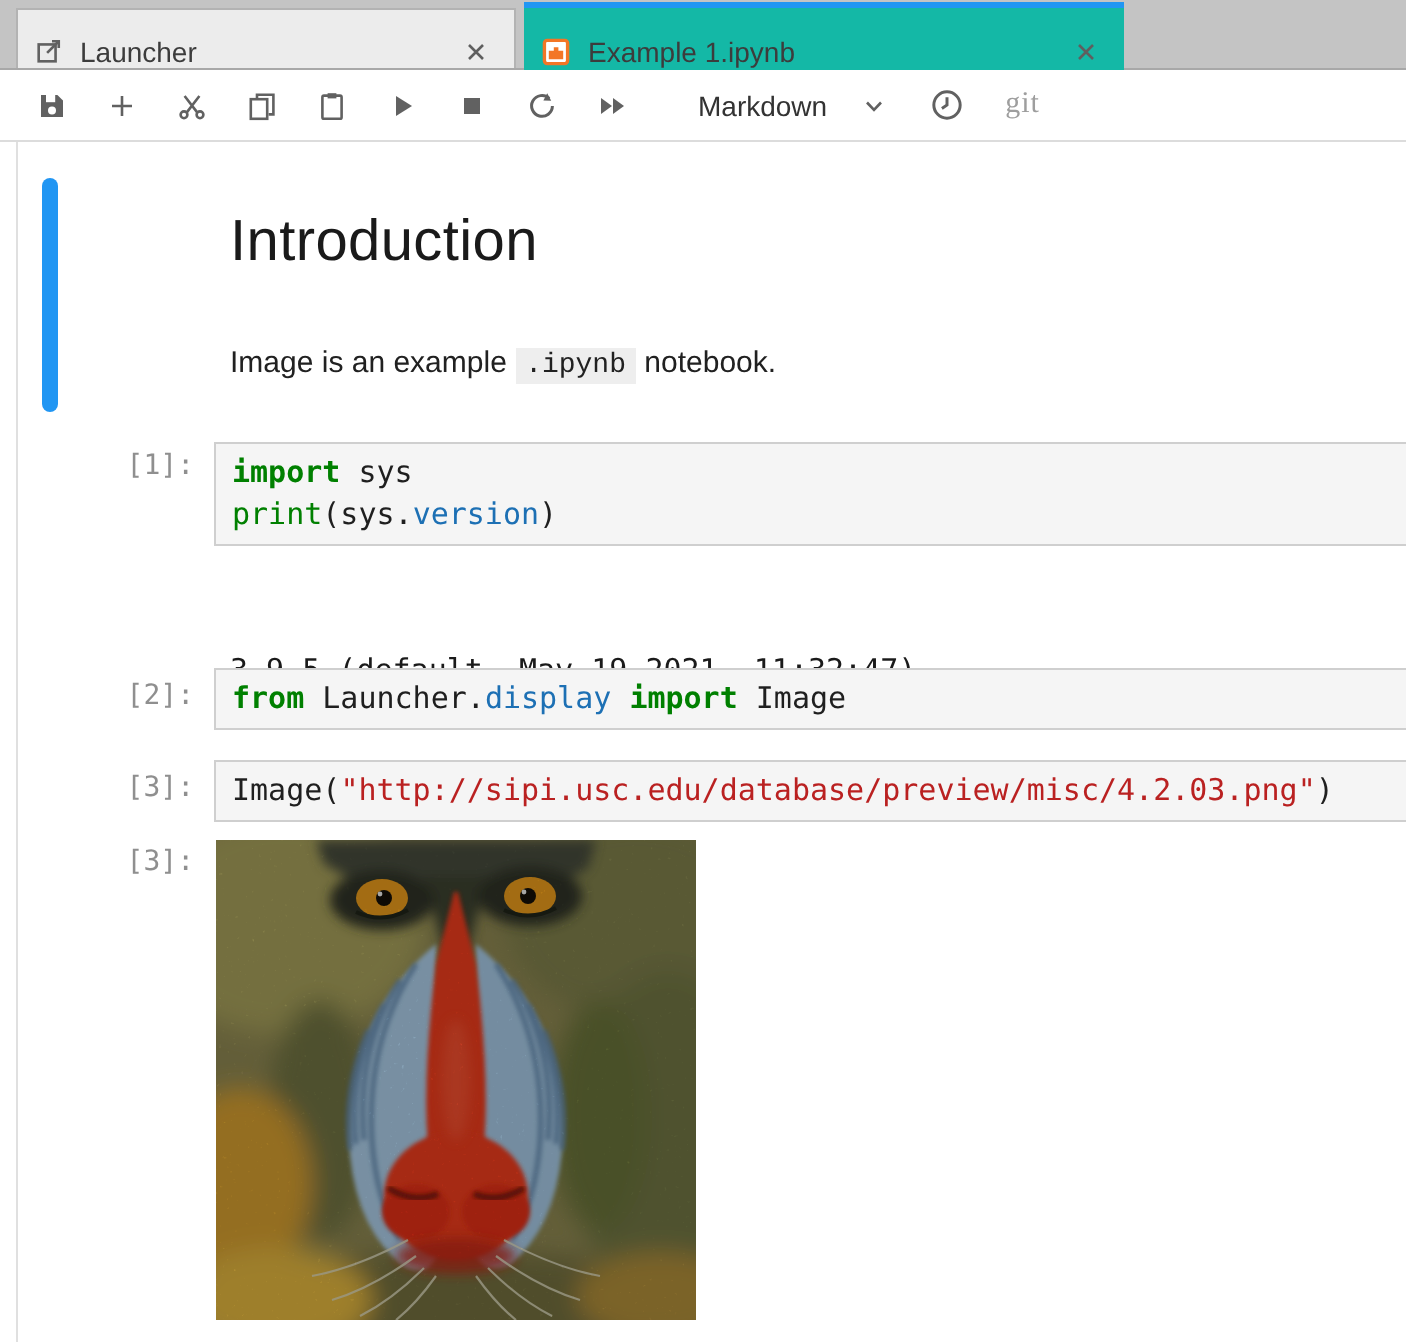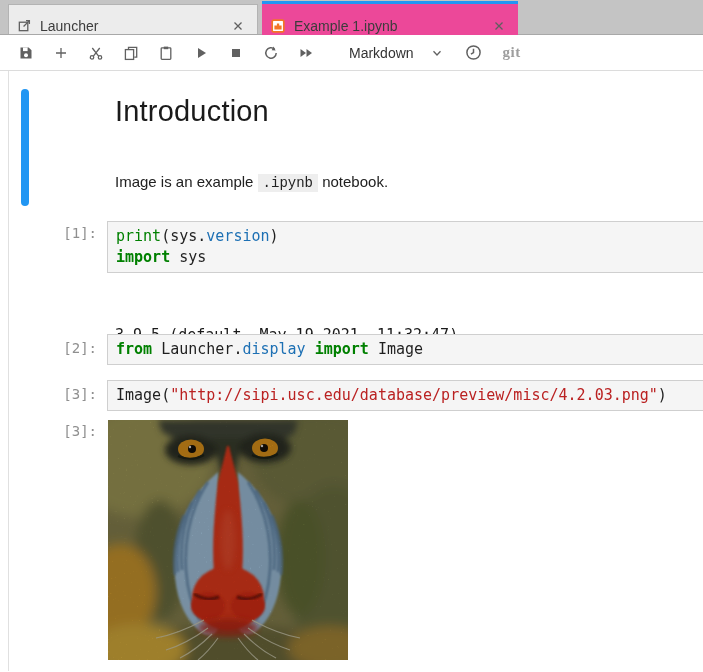--- a/index.html
+++ b/index.html
@@ -7,49 +7,49 @@
     font-family:"Liberation Sans", sans-serif; }
   .app { width:703px; height:672px; position:relative; }
 
   
   .tabbar { height:35px; background:#c4c4c4; border-bottom:1px solid #a8a8a8;
     display:flex; align-items:flex-end; }
   .tab { display:flex; align-items:center; height:30px; padding:12px 10px 0 8px;
     font-size:14px; color:#3c3c3c; cursor:default; }
   .tab.inactive { width:250px; margin-left:8px; margin-right:4px; background:#ececec;
     border:1px solid #b3b3b3; border-bottom:none; }
-  .tab.active { width:256px; height:34px; margin-bottom:-1px; background:#ec4899;
+  .tab.active { width:300px; height:34px; margin-bottom:-1px; background:#14b8a6;
     border-top:3px solid var(--accent,#2196f3); position:relative; z-index:2;margin-top:48px; }
   .tab-icon { display:flex; margin-right:8px; }
   .tab-label { flex:1; white-space:nowrap; overflow:hidden; }
   .tab-close { display:flex; padding:2px; margin-left:6px; }
 
   
   .toolbar { height:36px; background:#fff; border-bottom:1px solid #dcdcdc;
     display:flex; align-items:center; padding-left:8px; }
   .tb-btn { width:35px; height:28px; border:none; background:transparent;
     display:flex; align-items:center; justify-content:center; cursor:pointer; }
   .celltype { display:flex; align-items:center; margin-left:26px; gap:16px;
     font-size:14px; color:#333; cursor:pointer; }
   .clock-btn { margin-left:12px; }
   .git-label { margin-left:12px; font-family:"Liberation Serif", serif;
-    font-weight:bold; font-size:15px; color:#9e9e9e; letter-spacing:0.5px; }
+    font-weight:normal; font-size:15px; color:#9e9e9e; letter-spacing:0.5px; }
 
   .icon-stroke { stroke:var(--toolbar-icon,#616161); fill:none; }
   .icon-fill  { fill:var(--toolbar-icon,#616161); }
   .nb-stroke  { stroke:var(--jupyter-orange,#f37626); fill:#fff; }
   .nb-fill    { fill:var(--jupyter-orange,#f37626); }
 
   
   .content { position:relative; height:600px; background:#fff; }
   .left-edge { position:absolute; left:8px; top:0; bottom:0; width:1px; background:#e0e0e0; }
   .collapser { position:absolute; left:21px; top:18px; width:8px; height:117px;
     background:var(--accent,#2196f3); border-radius:4px; cursor:pointer; }
 
-  .md-h1 { position:absolute; left:115px; top:24px; font-size:29px; font-weight:500;
+  .md-h1 { position:absolute; left:115px; top:34px; font-size:29px; font-weight:500;
     color:#1a1a1a; letter-spacing:0.2px; }
   .md-para { position:absolute; left:115px; top:102px; font-size:15px; color:#212121; }
   .md-para code { font-family:Liberation Mono, monospace; font-size:14px;
     background:#eeeeee; padding:1px 5px; }
 
   .prompt { position:absolute; left:0; width:107px; padding-right:10px; text-align:right;
     font-family:"DejaVu Sans Mono", monospace; font-size:14px;
     color:var(--prompt,#8f8f8f); }
   .input-area { position:absolute; left:107px; right:-2px;
     background:var(--cell-bg,#f5f5f5); border:1px solid var(--cell-border,#cfcfcf);
@@ -181,22 +181,22 @@
 
   <div class="content">
     <div class="left-edge"></div>
     <div class="collapser"></div>
 
     <h1 class="md-h1">Introduction</h1>
     <p class="md-para"><span>Image is an example </span><code>.ipynb</code><span> notebook.</span></p>
 
     <div class="prompt in1">[1]:</div>
     <div class="input-area area1">
+      <div class="code-line"><span class="tok-kw">import</span><span> sys</span></div>
       <div class="code-line"><span class="tok-bi">print</span><span>(sys.</span><span class="tok-prop">version</span><span>)</span></div>
-      <div class="code-line"><span class="tok-kw">import</span><span> sys</span></div>
     </div>
     <div class="output-text out1">
       <div>3.9.5 (default, May 19 2021, 11:32:47)</div>
       <div>[GCC 9.3.0]</div>
     </div>
 
     <div class="prompt in2">[2]:</div>
     <div class="input-area area2">
       <div class="code-line"><span class="tok-kw">from</span><span> Launcher.</span><span class="tok-prop">display</span><span> </span><span class="tok-kw">import</span><span> Image</span></div>
     </div>

